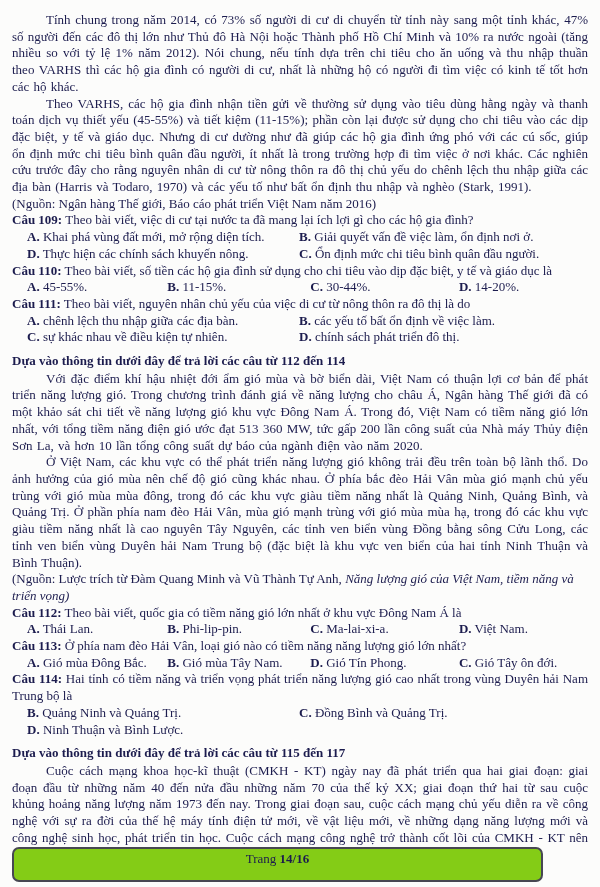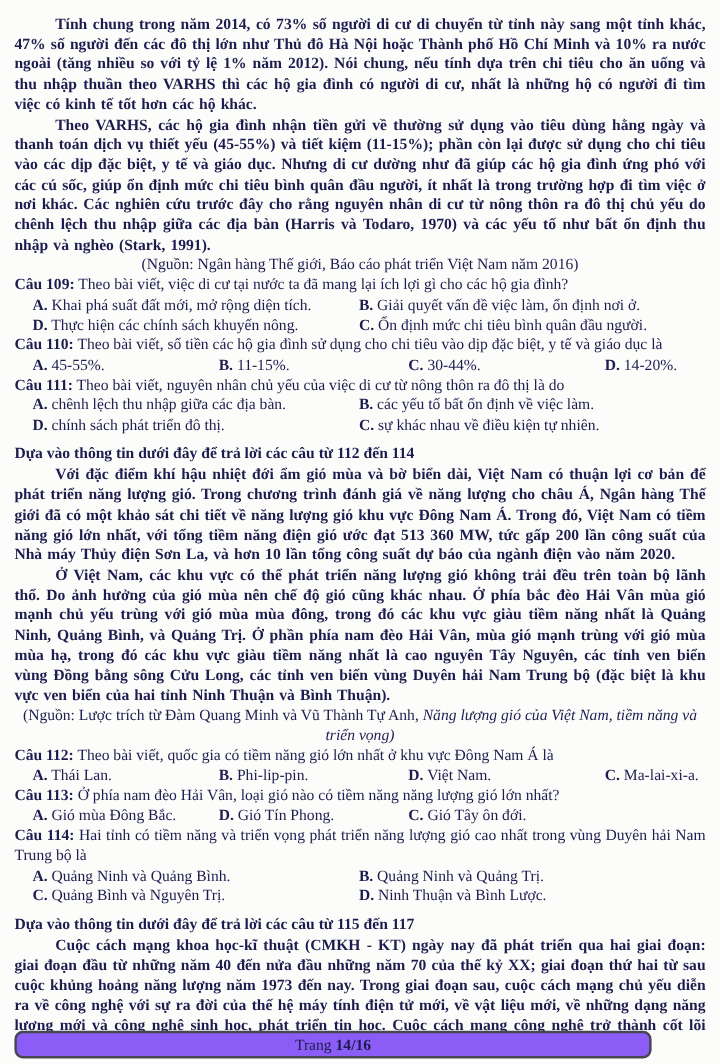--- a/index.html
+++ b/index.html
@@ -12,65 +12,64 @@
     color: #1c1c4e;
     overflow: hidden;
     position: relative;
   }
   .page { padding: 12px 12px 0 12px; }
   .para {
     margin: 0;
     text-align: justify;
     text-indent: 34px;
     word-spacing: 1px;
-    font-weight: bold;
   }
   .citation {
     margin: 0;
-    text-align: center;
+    text-align: left;
   }
   .citation .italic { font-style: italic; font-family: Liberation Serif, serif; }
   .heading-bold {
     font-weight: bold;
     margin: 7px 0 1px 0;
   }
   .question { margin: 0; }
   .stem { margin: 0; text-align: justify; }
   .qlabel { font-weight: bold; }
   .opts { display: grid; padding-left: 15px; }
   .opts.two  { grid-template-columns: 48.5% 51.5%; }
-  .opts.four { grid-template-columns: 25% 25.5% 26.5% 23%; gap: 15px; }
+  .opts.four { grid-template-columns: 25% 25.5% 26.5% 23%; }
   .opt { white-space: nowrap; overflow: hidden; }
   .opt b { font-weight: bold; }
   .footer-box {
     position: absolute;
     left: 12px; bottom: 5px;
     width: 531px;
     box-sizing: border-box;
     border: 2px solid #474752;
     border-radius: 7px;
-    background: #8b5cf6;
+    background: #84cc16;
     text-align: center;
-    padding: 2px 0 0 0;
+    padding: 2px 0 12px 0;
   }
   .footer-box .num { font-weight: bold; }
 </style>
 </head>
 <body>
 
 <div class="page">
 
   <p class="para">Tính chung trong năm 2014, có 73% số người di cư di chuyển từ tỉnh này sang một tỉnh khác, 47% số người đến các đô thị lớn như Thủ đô Hà Nội hoặc Thành phố Hồ Chí Minh và 10% ra nước ngoài (tăng nhiều so với tỷ lệ 1% năm 2012). Nói chung, nếu tính dựa trên chi tiêu cho ăn uống và thu nhập thuần theo VARHS thì các hộ gia đình có người di cư, nhất là những hộ có người đi tìm việc có kinh tế tốt hơn các hộ khác.</p>
   <p class="para">Theo VARHS, các hộ gia đình nhận tiền gửi về thường sử dụng vào tiêu dùng hằng ngày và thanh toán dịch vụ thiết yếu (45-55%) và tiết kiệm (11-15%); phần còn lại được sử dụng cho chi tiêu vào các dịp đặc biệt, y tế và giáo dục. Nhưng di cư dường như đã giúp các hộ gia đình ứng phó với các cú sốc, giúp ổn định mức chi tiêu bình quân đầu người, ít nhất là trong trường hợp đi tìm việc ở nơi khác. Các nghiên cứu trước đây cho rằng nguyên nhân di cư từ nông thôn ra đô thị chủ yếu do chênh lệch thu nhập giữa các địa bàn (Harris và Todaro, 1970) và các yếu tố như bất ổn định thu nhập và nghèo (Stark, 1991).</p>
   <p class="citation">(Nguồn: Ngân hàng Thế giới, Báo cáo phát triển Việt Nam năm 2016)</p>
 
   <div class="question">
     <p class="stem"><b class="qlabel">Câu 109:</b> <span>Theo bài viết, việc di cư tại nước ta đã mang lại ích lợi gì cho các hộ gia đình?</span></p>
     <div class="opts two">
-      <div class="opt"><b>A.</b> <span>Khai phá suất đất mới, mở rộng diện tích.</span></div>
+      <div class="opt"><b>A.</b> <span>Khai phá vùng đất mới, mở rộng diện tích.</span></div>
       <div class="opt"><b>B.</b> <span>Giải quyết vấn đề việc làm, ổn định nơi ở.</span></div>
       <div class="opt"><b>D.</b> <span>Thực hiện các chính sách khuyến nông.</span></div>
       <div class="opt"><b>C.</b> <span>Ổn định mức chi tiêu bình quân đầu người.</span></div>
     </div>
   </div>
 
   <div class="question">
     <p class="stem"><b class="qlabel">Câu 110:</b> <span>Theo bài viết, số tiền các hộ gia đình sử dụng cho chi tiêu vào dịp đặc biệt, y tế và giáo dục là</span></p>
     <div class="opts four">
       <div class="opt"><b>A.</b> <span>45-55%.</span></div>
@@ -78,55 +77,55 @@
       <div class="opt"><b>C.</b> <span>30-44%.</span></div>
       <div class="opt"><b>D.</b> <span>14-20%.</span></div>
     </div>
   </div>
 
   <div class="question">
     <p class="stem"><b class="qlabel">Câu 111:</b> <span>Theo bài viết, nguyên nhân chủ yếu của việc di cư từ nông thôn ra đô thị là do</span></p>
     <div class="opts two">
       <div class="opt"><b>A.</b> <span>chênh lệch thu nhập giữa các địa bàn.</span></div>
       <div class="opt"><b>B.</b> <span>các yếu tố bất ổn định về việc làm.</span></div>
+      <div class="opt"><b>C.</b> <span>sự khác nhau về điều kiện tự nhiên.</span></div>
       <div class="opt"><b>D.</b> <span>chính sách phát triển đô thị.</span></div>
-      <div class="opt"><b>C.</b> <span>sự khác nhau về điều kiện tự nhiên.</span></div>
     </div>
   </div>
 
   <p class="heading-bold">Dựa vào thông tin dưới đây để trả lời các câu từ 112 đến 114</p>
   <p class="para">Với đặc điểm khí hậu nhiệt đới ẩm gió mùa và bờ biển dài, Việt Nam có thuận lợi cơ bản để phát triển năng lượng gió. Trong chương trình đánh giá về năng lượng cho châu Á, Ngân hàng Thế giới đã có một khảo sát chi tiết về năng lượng gió khu vực Đông Nam Á. Trong đó, Việt Nam có tiềm năng gió lớn nhất, với tổng tiềm năng điện gió ước đạt 513 360 MW, tức gấp 200 lần công suất của Nhà máy Thủy điện Sơn La, và hơn 10 lần tổng công suất dự báo của ngành điện vào năm 2020.</p>
   <p class="para">Ở Việt Nam, các khu vực có thể phát triển năng lượng gió không trải đều trên toàn bộ lãnh thổ. Do ảnh hưởng của gió mùa nên chế độ gió cũng khác nhau. Ở phía bắc đèo Hải Vân mùa gió mạnh chủ yếu trùng với gió mùa mùa đông, trong đó các khu vực giàu tiềm năng nhất là Quảng Ninh, Quảng Bình, và Quảng Trị. Ở phần phía nam đèo Hải Vân, mùa gió mạnh trùng với gió mùa mùa hạ, trong đó các khu vực giàu tiềm năng nhất là cao nguyên Tây Nguyên, các tỉnh ven biển vùng Đồng bằng sông Cửu Long, các tỉnh ven biển vùng Duyên hải Nam Trung bộ (đặc biệt là khu vực ven biển của hai tỉnh Ninh Thuận và Bình Thuận).</p>
   <p class="citation"><span>(Nguồn: Lược trích từ Đàm Quang Minh và Vũ Thành Tự Anh, </span><span class="italic">Năng lượng gió của Việt Nam, tiềm năng và triển vọng</span><span class="italic">)</span></p>
 
   <div class="question">
     <p class="stem"><b class="qlabel">Câu 112:</b> <span>Theo bài viết, quốc gia có tiềm năng gió lớn nhất ở khu vực Đông Nam Á là</span></p>
     <div class="opts four">
       <div class="opt"><b>A.</b> <span>Thái Lan.</span></div>
       <div class="opt"><b>B.</b> <span>Phi-lip-pin.</span></div>
+      <div class="opt"><b>C.</b> <span>Ma-lai-xi-a.</span></div>
       <div class="opt"><b>D.</b> <span>Việt Nam.</span></div>
-      <div class="opt"><b>C.</b> <span>Ma-lai-xi-a.</span></div>
     </div>
   </div>
 
   <div class="question">
     <p class="stem"><b class="qlabel">Câu 113:</b> <span>Ở phía nam đèo Hải Vân, loại gió nào có tiềm năng năng lượng gió lớn nhất?</span></p>
     <div class="opts four">
       <div class="opt"><b>A.</b> <span>Gió mùa Đông Bắc.</span></div>
+      <div class="opt"><b>B.</b> <span>Gió mùa Tây Nam.</span></div>
       <div class="opt"><b>D.</b> <span>Gió Tín Phong.</span></div>
       <div class="opt"><b>C.</b> <span>Gió Tây ôn đới.</span></div>
     </div>
   </div>
 
   <div class="question">
     <p class="stem"><b class="qlabel">Câu 114:</b> <span>Hai tỉnh có tiềm năng và triển vọng phát triển năng lượng gió cao nhất trong vùng Duyên hải Nam Trung bộ là</span></p>
     <div class="opts two">
-      <div class="opt"><b>A.</b> <span>Quảng Ninh và Quảng Bình.</span></div>
       <div class="opt"><b>B.</b> <span>Quảng Ninh và Quảng Trị.</span></div>
-      <div class="opt"><b>C.</b> <span>Quảng Bình và Nguyên Trị.</span></div>
+      <div class="opt"><b>C.</b> <span>Đồng Bình và Quảng Trị.</span></div>
       <div class="opt"><b>D.</b> <span>Ninh Thuận và Bình Lược.</span></div>
     </div>
   </div>
 
   <p class="heading-bold">Dựa vào thông tin dưới đây để trả lời các câu từ 115 đến 117</p>
   <p class="para">Cuộc cách mạng khoa học-kĩ thuật (CMKH - KT) ngày nay đã phát triển qua hai giai đoạn: giai đoạn đầu từ những năm 40 đến nửa đầu những năm 70 của thế kỷ XX; giai đoạn thứ hai từ sau cuộc khủng hoảng năng lượng năm 1973 đến nay. Trong giai đoạn sau, cuộc cách mạng chủ yếu diễn ra về công nghệ với sự ra đời của thế hệ máy tính điện tử mới, về vật liệu mới, về những dạng năng lượng mới và công nghệ sinh học, phát triển tin học. Cuộc cách mạng công nghệ trở thành cốt lõi của CMKH - KT nên giai đoạn thứ hai đã được gọi là cách mạng khoa học - công nghệ.</p>
 
 </div>
 
 <div class="footer-box">

